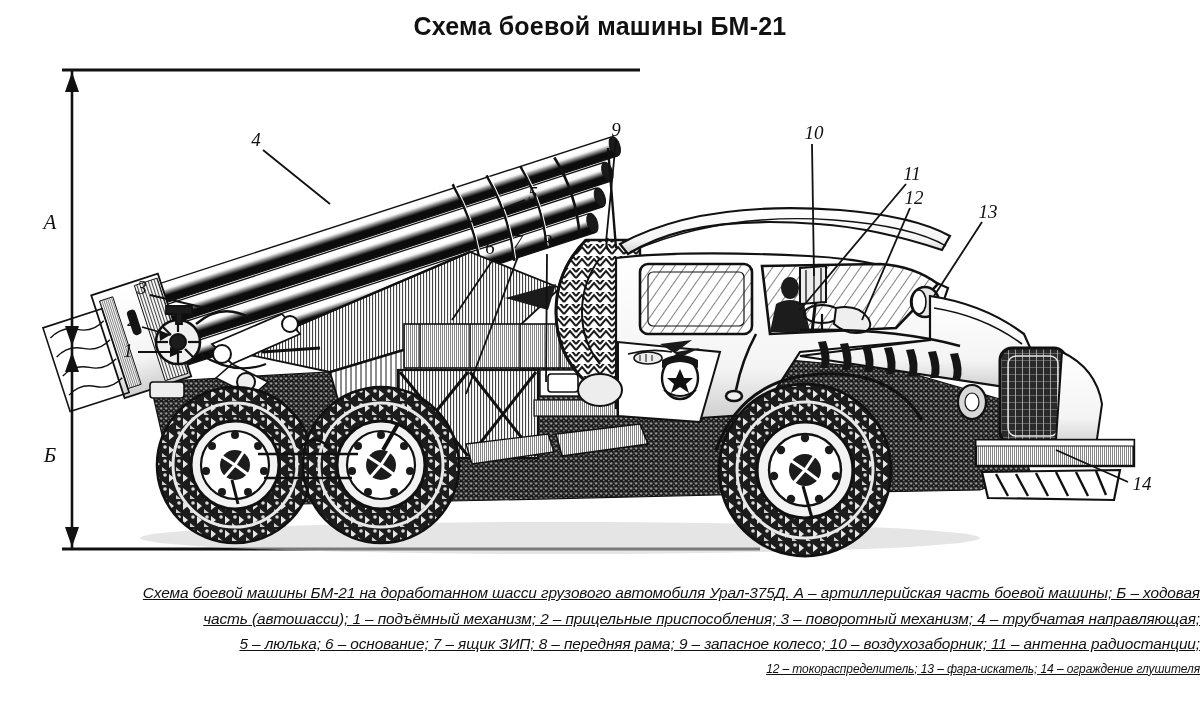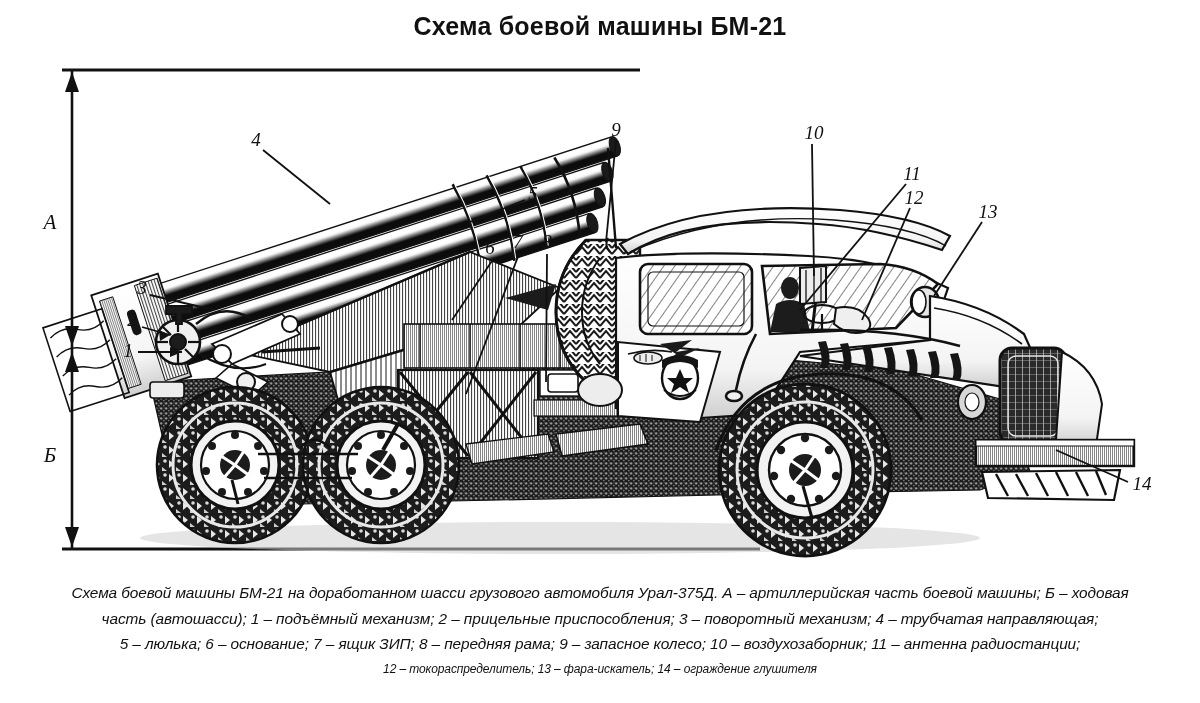--- a/index.html
+++ b/index.html
@@ -45,27 +45,28 @@
   #figure-svg {
     display: block;
     width: 1200px;
     height: 520px;
   }
   .caption {
     position: absolute;
     left: 0;
     top: 580px;
     width: 1200px;
-    text-align: center;
+    text-align: right;
     font-family: "Liberation Sans", sans-serif;
     font-style: italic;
     font-size: 15.5px;
     line-height: 25.5px;
     color: #111111;
     letter-spacing: -0.1px;
+    text-decoration: underline;
   }
   .caption-line {
     display: block;
     white-space: nowrap;
   }
   .cap-l1 { font-size: 15.4px; }
   .cap-l2 { font-size: 15.4px; }
   .cap-l3 { font-size: 15.4px; }
   .cap-l4 { font-size: 12px; }
 </style>

